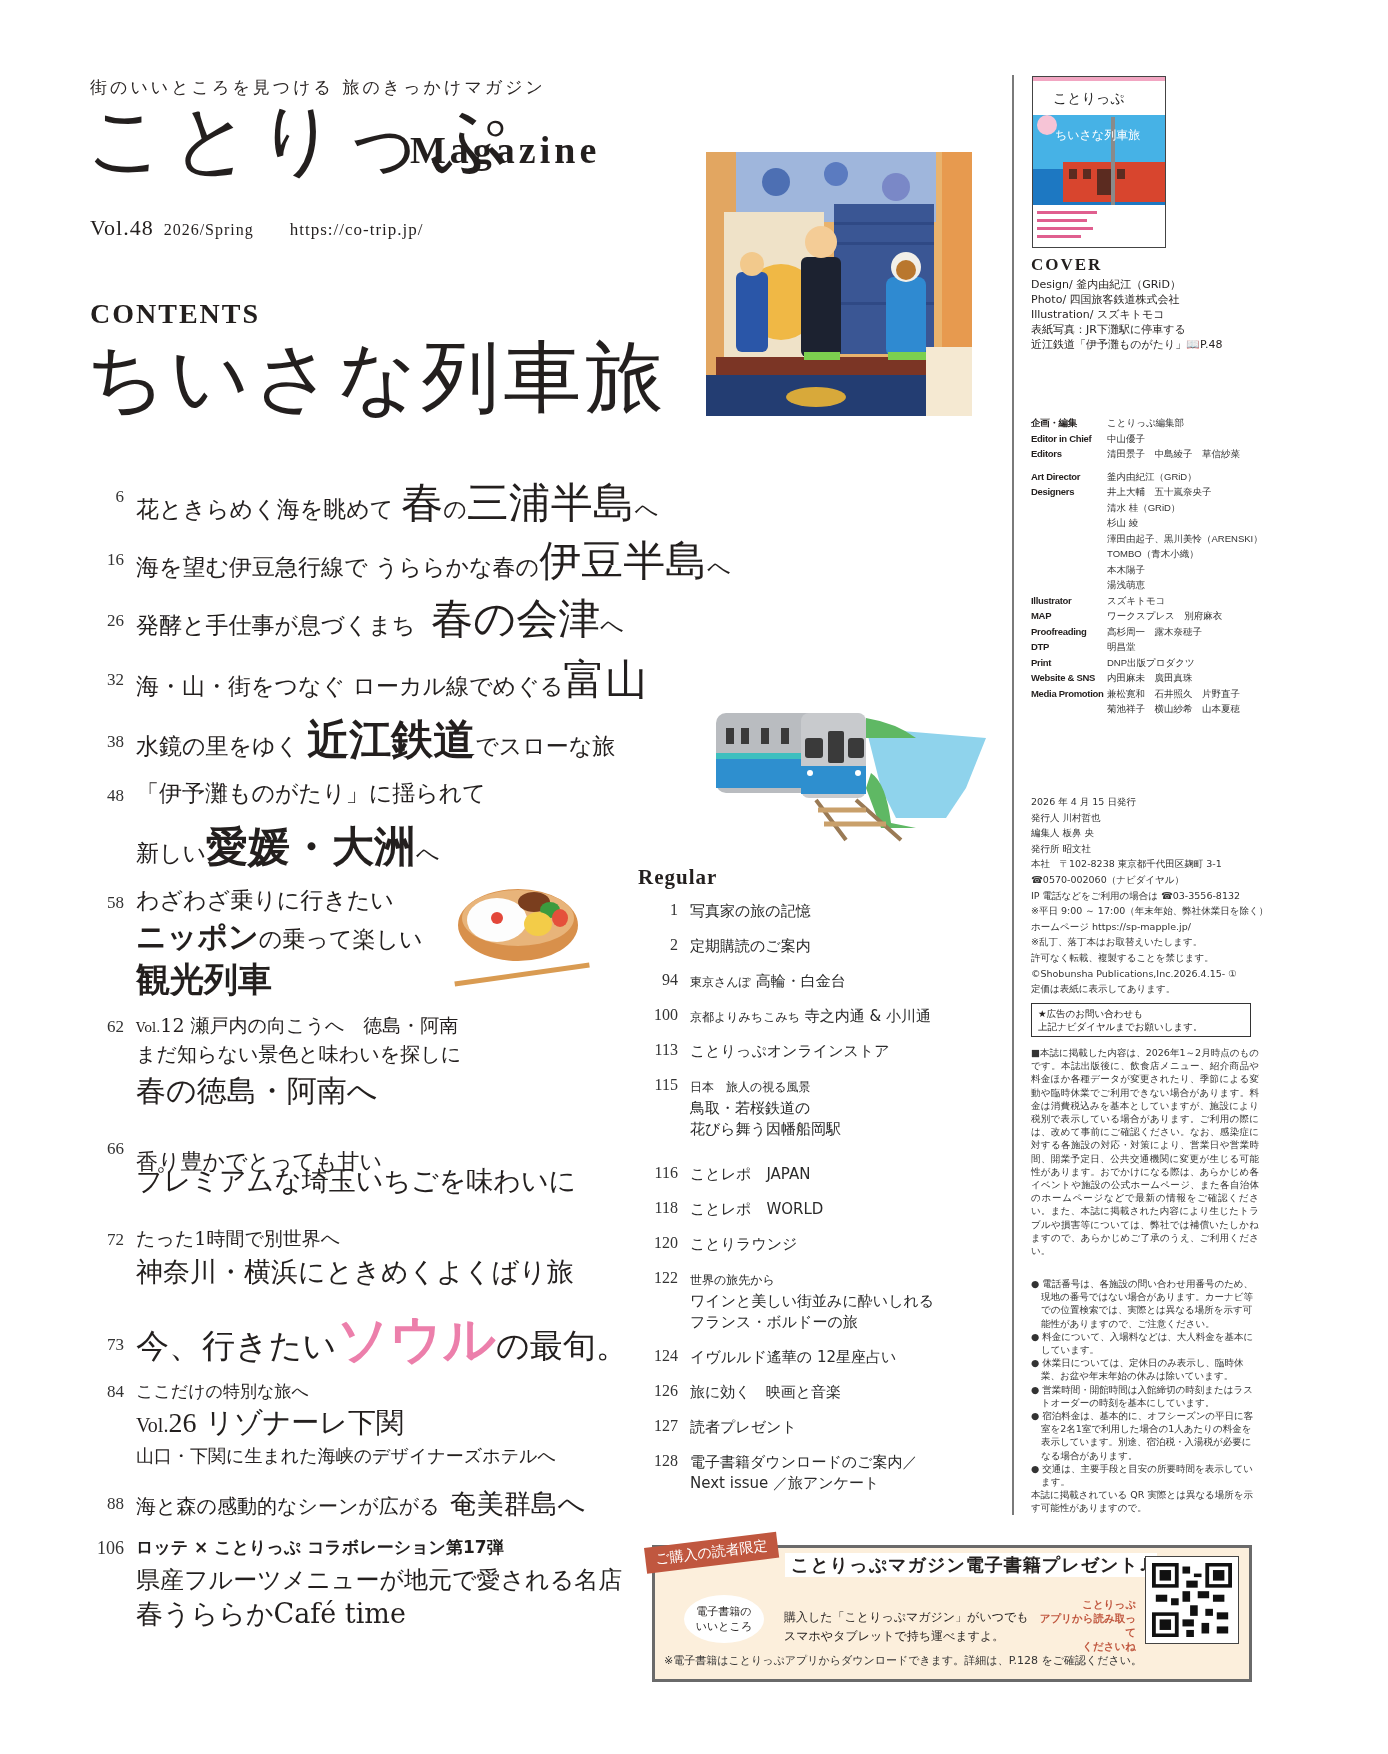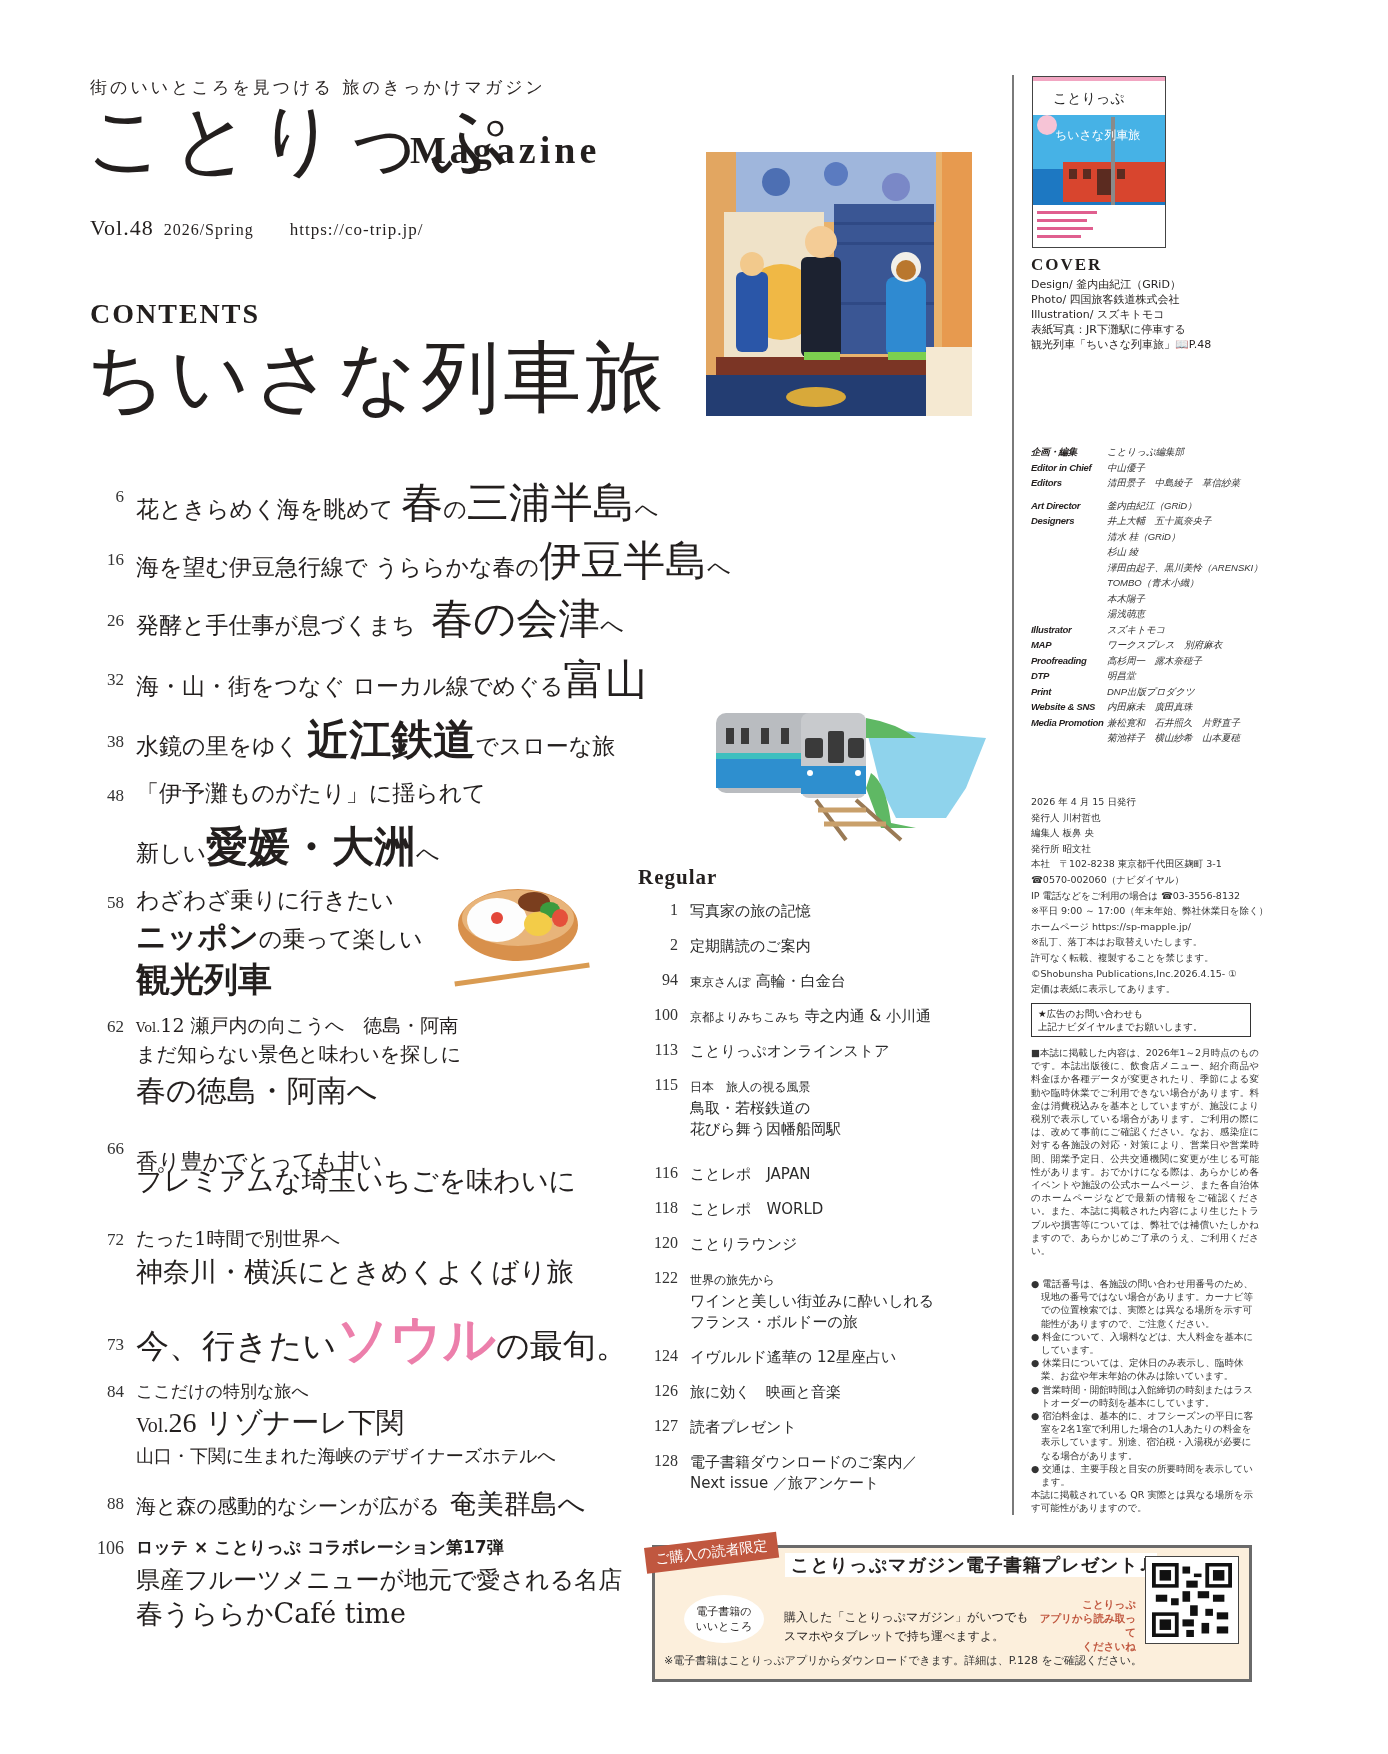--- a/index.html
+++ b/index.html
@@ -37,21 +37,21 @@
   .reg { position: absolute; left: 638px; width: 360px; }
   .reg .rn { position: absolute; left: 0; width: 40px; text-align: right; font-family: "Liberation Serif", serif; font-size: 16px; color: #333; }
   .reg .rt { position: absolute; left: 52px; font-family: "DejaVu Sans", sans-serif; font-size: 15px; line-height: 21px; white-space: nowrap; color: #2a2a2a; }
   .reg .rt small { font-size: 12px; font-family: Liberation Serif, serif; }
 
   
   .vline { left: 1012px; top: 75px; width: 2px; height: 1440px; background: #7a7a7a; }
   .cover { left: 1032px; top: 76px; width: 134px; height: 172px; border: 1px solid #444; background: #fff; overflow: hidden; }
   .cover-h { left: 1031px; top: 255px; font-size: 17px; font-weight: 700; letter-spacing: 2px; font-family: "Liberation Serif", serif; }
   .cover-credits { left: 1031px; top: 277px; font-family: "DejaVu Sans", sans-serif; font-size: 11px; line-height: 15px; }
-  .credits { left: 1031px; top: 444px; font-family: "Liberation Sans", sans-serif; font-size: 9.5px; line-height: 15.5px; font-style: italic; }
+  .credits { left: 1031px; top: 415px; font-family: "Liberation Sans", sans-serif; font-size: 9.5px; line-height: 15.5px; }
   .credits .row { display: flex; }
   .credits .role { width: 76px; font-weight: 700; font-stretch: condensed; letter-spacing: -0.3px; }
   .credits .ppl { flex: 1; color: #333; }
   .pub { left: 1031px; top: 794px; font-family: "DejaVu Sans", sans-serif; font-size: 9.5px; line-height: 15.6px; color: #333; }
   .adbox { left: 1031px; top: 1003px; width: 220px; border: 1px solid #333; padding: 3px 6px; font-family: "DejaVu Sans", sans-serif; font-size: 9.5px; line-height: 13px; }
   .notice { left: 1031px; top: 1046px; width: 228px; font-family: "DejaVu Sans", sans-serif; font-size: 9.5px; line-height: 13.2px; color: #333; text-align: justify; }
   .bullets { left: 1031px; top: 1277px; width: 228px; font-family: "DejaVu Sans", sans-serif; font-size: 9.5px; line-height: 13.2px; color: #333; }
   .bullets .b { padding-left: 10px; text-indent: -10px; }
 
   
@@ -326,21 +326,21 @@
         <rect x="4" y="158" width="44" height="3"></rect>
       </g>
   </svg>
 </div>
 <div class="abs cover-h">COVER</div>
 <div class="abs cover-credits">
   <div>Design/ 釜内由紀江（GRiD）</div>
   <div>Photo/ 四国旅客鉄道株式会社</div>
   <div>Illustration/ スズキトモコ</div>
   <div>表紙写真：JR下灘駅に停車する</div>
-  <div>観光列車「ちいさな列車旅」📖P.48</div>
+  <div>近江鉄道「伊予灘ものがたり」📖P.48</div>
 </div>
 
 <div class="abs credits">
   <div class="row">
       <span class="role">企画・編集</span>
       <span class="ppl">ことりっぷ編集部</span>
     </div>
   <div class="row">
       <span class="role">Editor in Chief</span>
       <span class="ppl">中山優子</span>

